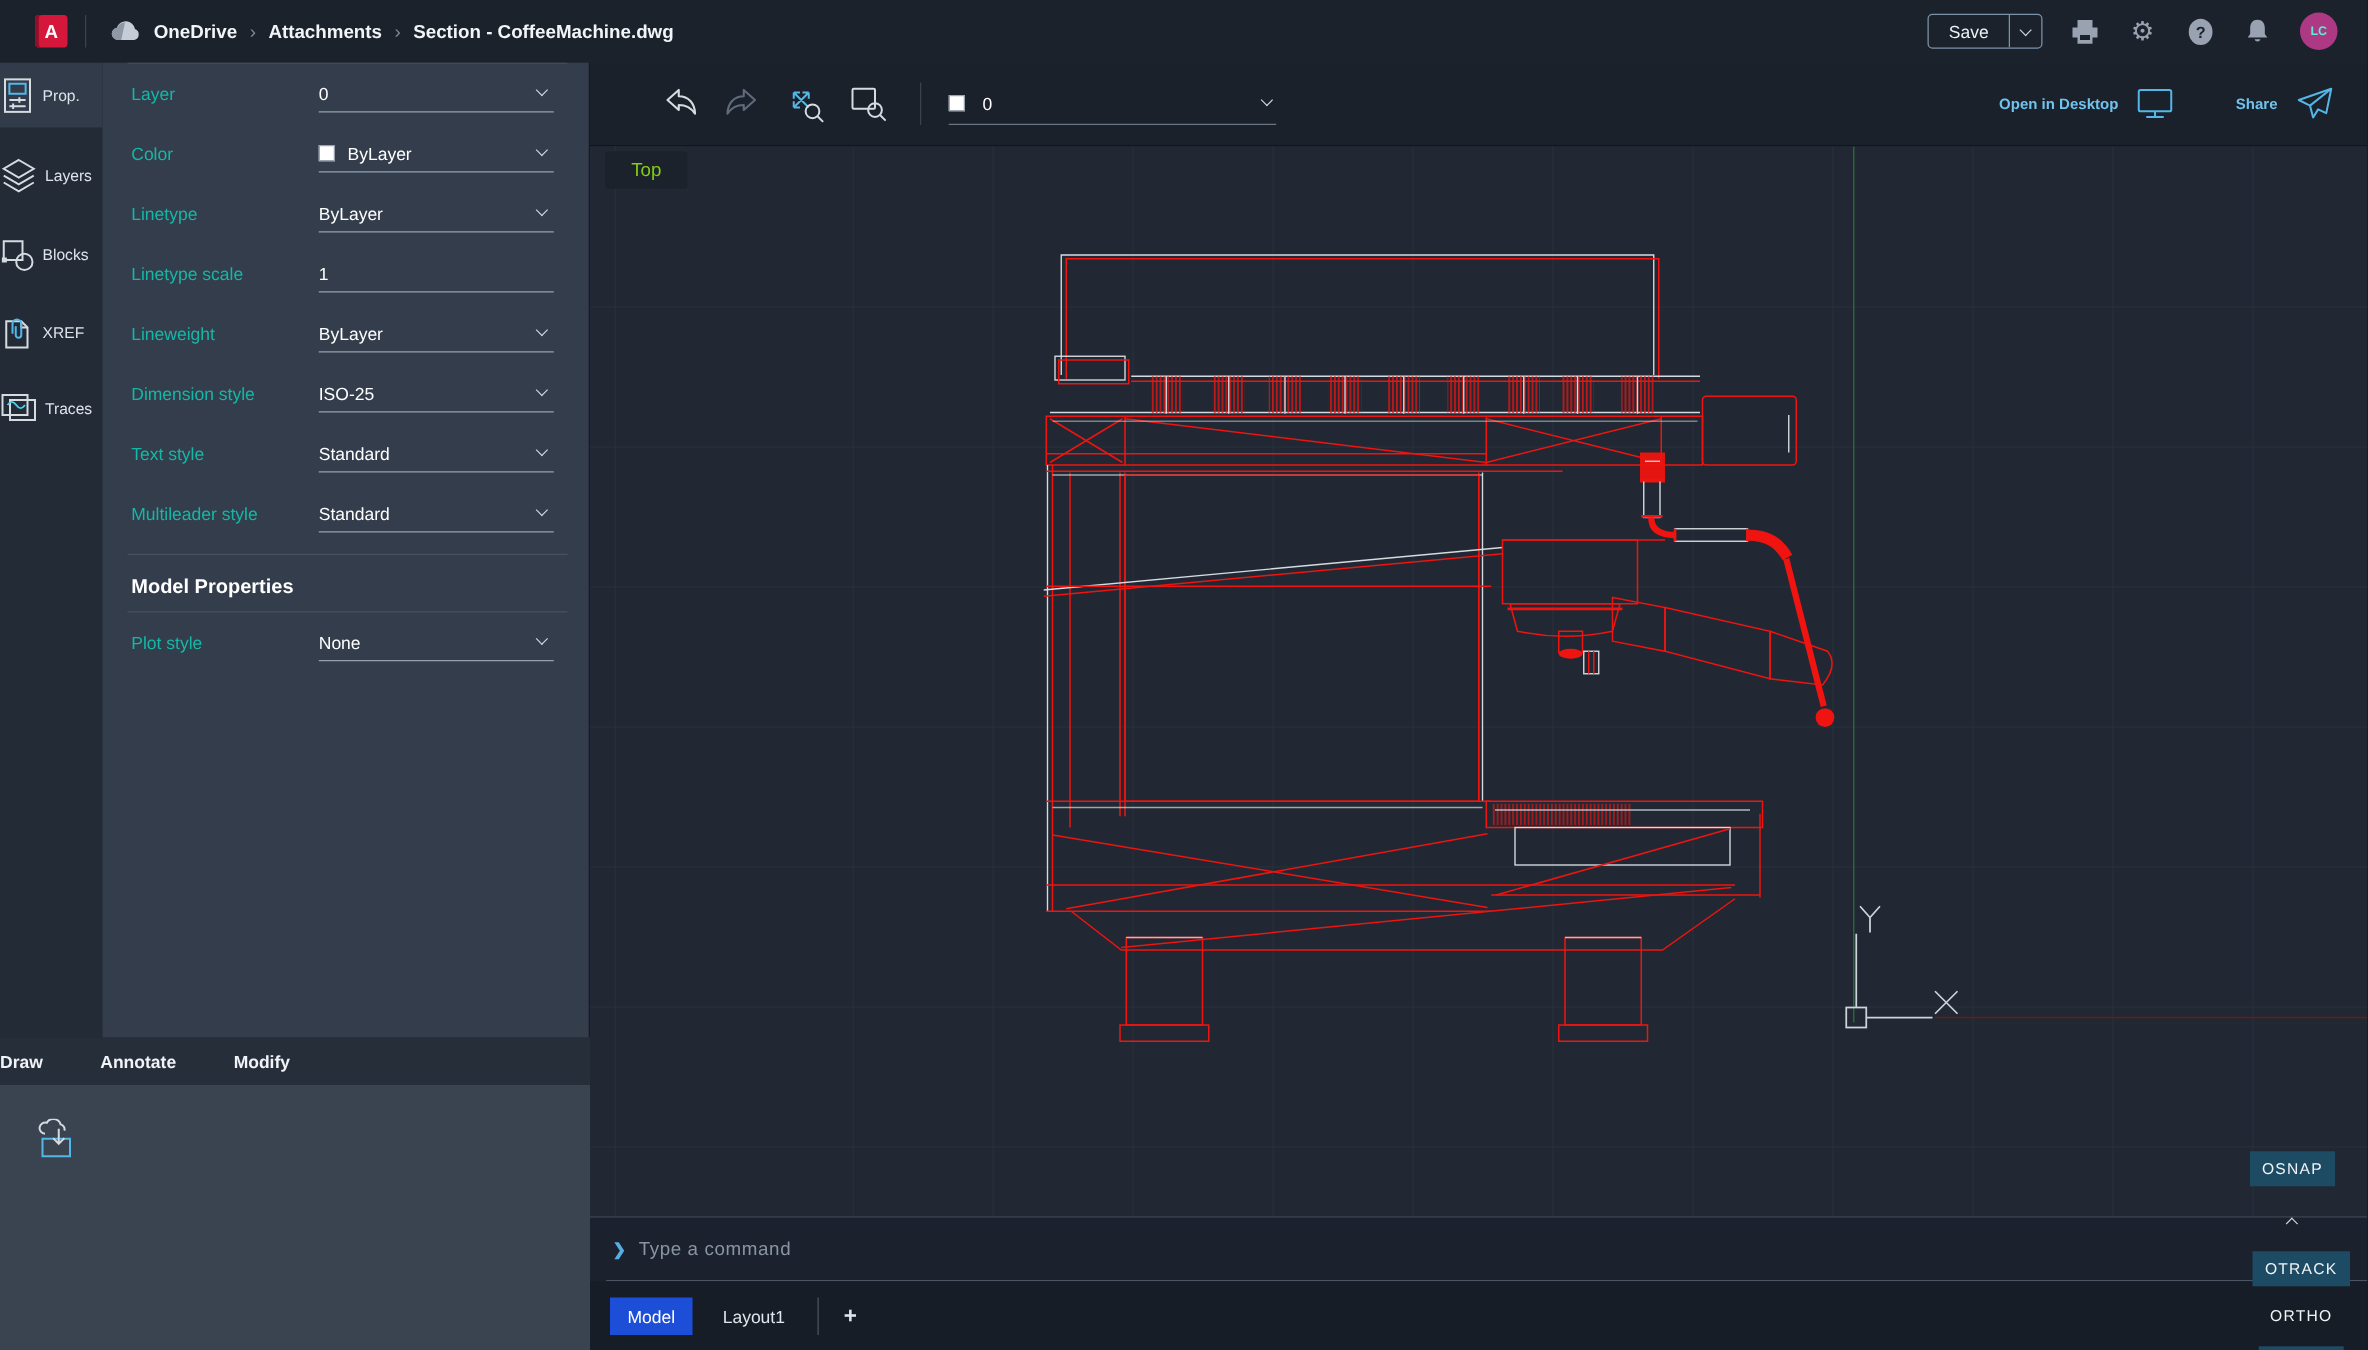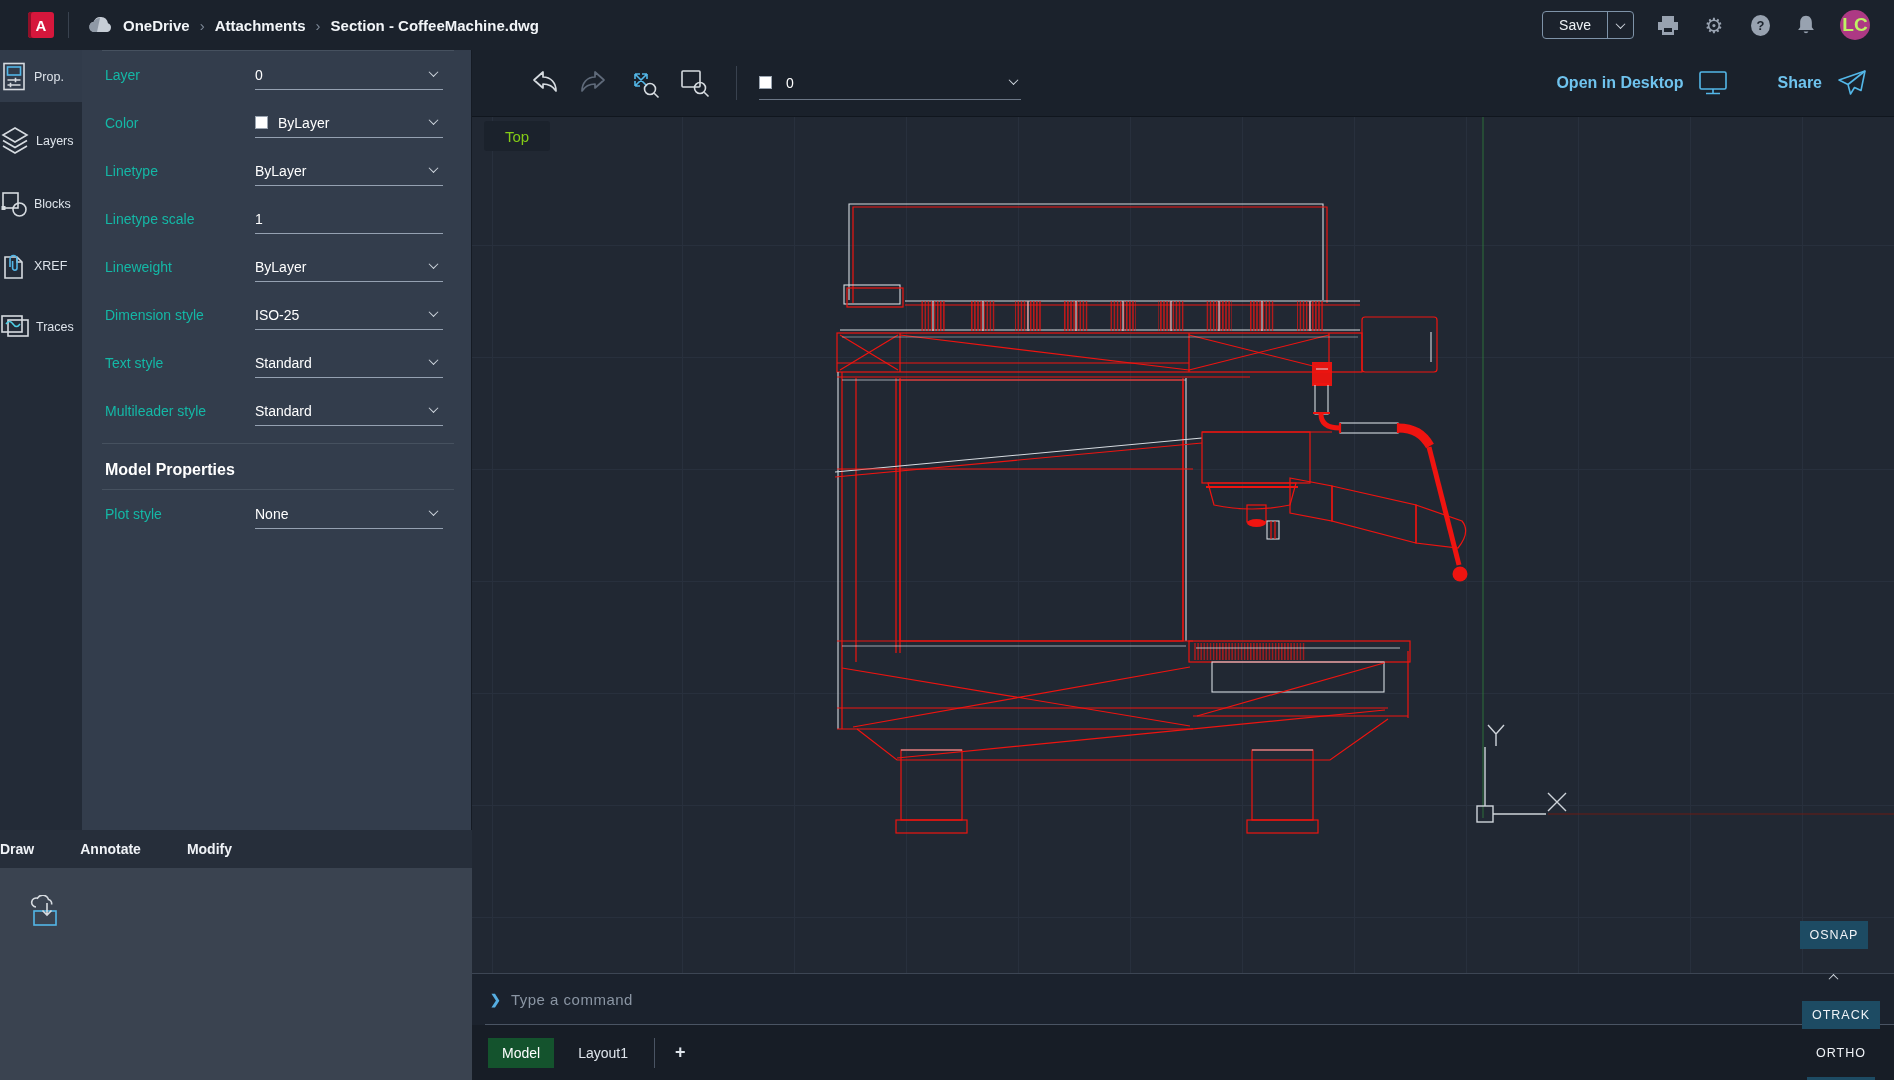--- a/index.html
+++ b/index.html
@@ -14,21 +14,21 @@
   .crumbs { display:flex; align-items:center; margin-left:18px; gap:10px; }
   .cloud-ic { display:flex; align-items:center; }
   .crumb { font-size:15px; font-weight:bold; color:#f2f5f8; cursor:pointer; }
   .crumb-sep { color:#7d8897; font-size:15px; }
   .tb-right { margin-left:auto; display:flex; align-items:center;padding-left:37px; }
   .save-group { display:flex; height:28px; border:1px solid #7e93a8; border-radius:4px; overflow:hidden; }
   .save-main { padding:0 16px; display:flex; align-items:center; font-size:14px; color:#eef2f6; cursor:pointer; }
   .save-caret { width:26px; display:flex; align-items:center; justify-content:center; border-left:1px solid #7e93a8; cursor:pointer; }
   .tb-icon { margin-left:22px; cursor:pointer; display:flex; align-items:center; justify-content:center; width:24px; height:24px; }
   .gear-glyph { font-size:21px; color:#98a2b0; line-height:1; }
-  .avatar { width:30px; height:30px; border-radius:50%; background:#ad3984; color:#bef264; font-size:19px; font-weight:bold; display:flex; align-items:center; justify-content:center; margin:0 24px 0 22px; cursor:pointer; }
+  .avatar { width:30px; height:30px; border-radius:50%; background:#ad3984; color:#5eead4; font-size:10px; font-weight:bold; display:flex; align-items:center; justify-content:center; margin:0 24px 0 22px; cursor:pointer; }
 
   
   .chev { display:inline-block; width:7px; height:7px; border-right:1.6px solid #cfd6de; border-bottom:1.6px solid #cfd6de; }
   .chev.down { transform:rotate(45deg) translate(-1px,-1px); }
   .chev.up { transform:rotate(-135deg) translate(-1px,-1px); }
 
   
   .rail { position:absolute; left:0; top:50px; width:82px; height:780px; background:#232b37; z-index:20; }
   .rail-item { width:82px; padding:12px 0 10px 0; display:flex; flex-direction:row; align-items:center; gap:6px; cursor:pointer; }
   .rail-item .rlabel { font-size:12.5px; color:#dde3ea; }
@@ -55,21 +55,21 @@
   
   .workspace { position:absolute; left:472px; top:50px; width:1422px; height:1030px; }
   .canvas-toolbar { position:absolute; left:0; top:0; width:1422px; height:67px; background:#1a212b; display:flex; align-items:center; padding-left:52px; border-bottom:1px solid #10161e; }
   .ct-icon { width:40px; height:40px; display:flex; align-items:center; justify-content:center; cursor:pointer; margin-right:10px; }
   .ct-divider { width:1px; height:34px; background:#39424f; margin:0 22px 0 12px; }
   .layer-dd { position:relative; width:262px; height:34px; display:flex; align-items:center; border-bottom:1px solid #6b7685; cursor:pointer; }
   .layer-dd .swatch { margin-right:14px; }
   .layer-dd .lval { font-size:14px; color:#fff; }
   .layer-dd .chev { position:absolute; right:4px; top:12px; }
   .ct-right { margin-left:auto; display:flex; align-items:center; padding-right:26px; gap:14px; }
-  .link-blue { color:#6fc3ee; font-size:16px; font-weight:bold; cursor:pointer; }
+  .link-blue { color:#6fc3ee; font-size:12px; font-weight:bold; cursor:pointer; }
   .ct-gap { width:22px; }
 
   
   .canvas { position:absolute; left:0; top:67px; width:1422px; height:856px; background:#212833; overflow:hidden;
     background-image:
       repeating-linear-gradient(to right, transparent 0 111px, #28303d 111px 112px),
       repeating-linear-gradient(to bottom, transparent 0 111px, #28303d 111px 112px);
     background-position:99px 0, 0 17px; cursor:crosshair; }
   .view-chip { position:absolute; left:12px; top:4px; width:66px; height:30px; background:#1b222c; border-radius:3px; display:flex; align-items:center; justify-content:center; cursor:pointer; }
   .view-chip span { color:#84cc16; font-size:15px; }
@@ -77,21 +77,21 @@
 
   
   .cmdbar { position:absolute; left:0; top:923px; width:1422px; height:52px; background:#1b222d; border-top:1px solid #3d4654; display:flex; align-items:center; padding-left:18px; cursor:text; }
   .cmd-prompt { color:#56aee2; font-size:13px; font-weight:bold; margin-right:10px; }
   .cmd-text { color:#8a95a3; font-size:15px; letter-spacing:0.5px; }
   .cmd-underline { position:absolute; left:13px; right:0; bottom:0; height:1px; background:#4a5463; }
 
   
   .statusbar { position:absolute; left:0; top:975px; width:1422px; height:55px; background:#171d26; display:flex; align-items:center; padding:0 14px 0 16px; }
   .mtab { height:30px; padding:0 14px; display:flex; align-items:center; font-size:14px; color:#dfe5ec; cursor:pointer; }
-  .mtab.active { background:#14532d; color:#fff; }
+  .mtab.active { background:#1d4ed8; color:#fff; }
   .mtab + .mtab { margin-left:10px; }
   .tab-div { width:1px; height:30px; background:#4a5463; margin:0 12px 0 12px; }
   .plus { color:#dfe5ec; font-size:18px; font-weight:bold; cursor:pointer; padding:0 8px; }
   .sb-right { margin-left:auto; display:flex; align-items:center; gap:10px;flex-direction:column; }
   .toggle { height:28px; padding:0 10px; display:flex; align-items:center; font-size:12.5px; letter-spacing:1px; color:#f0f3f7; cursor:pointer; }
   .toggle.on { background:#1d4b63; }
   .tog-chev { display:flex; align-items:center; justify-content:center; width:20px; height:28px; cursor:pointer; margin-top:4px; }
   .kebab { display:flex; flex-direction:column; gap:4px; margin-left:10px; padding:4px 6px; cursor:pointer; }
   .kebab i { width:3.5px; height:3.5px; border-radius:50%; background:#e6ebf1; }
 

